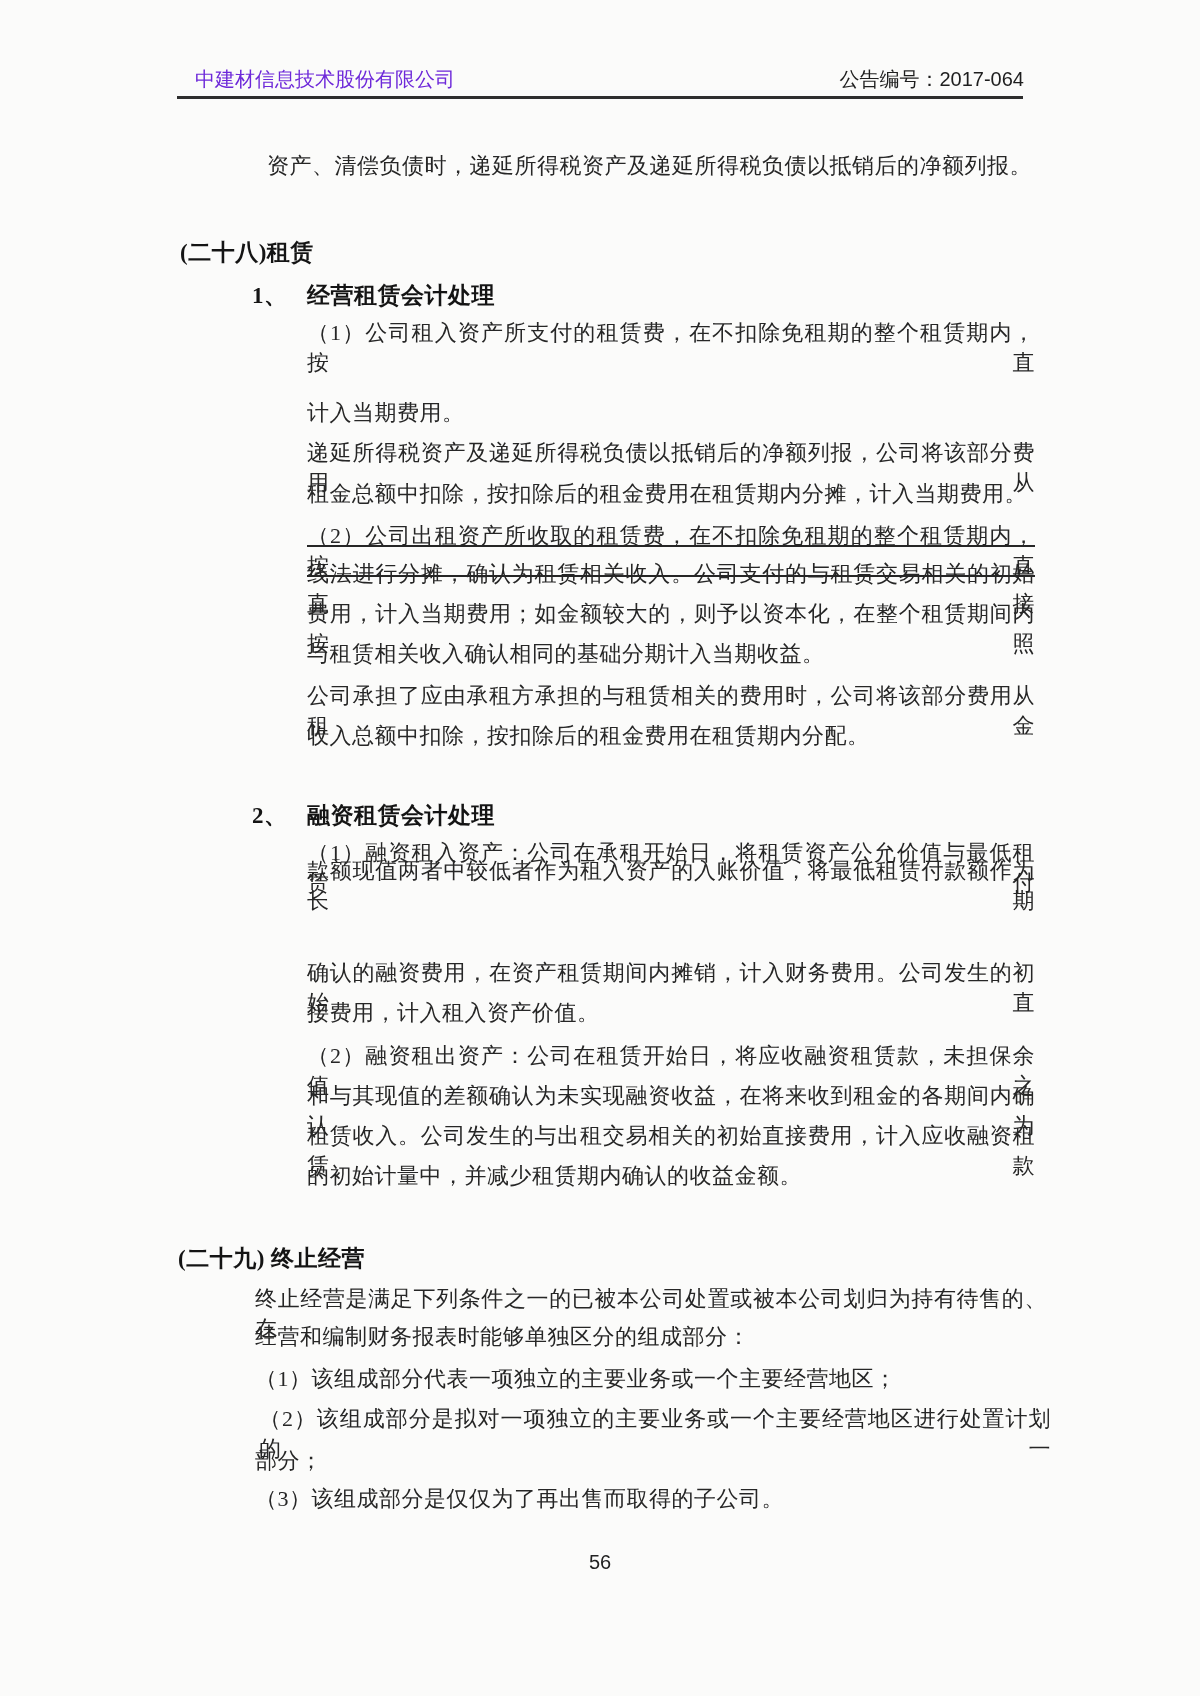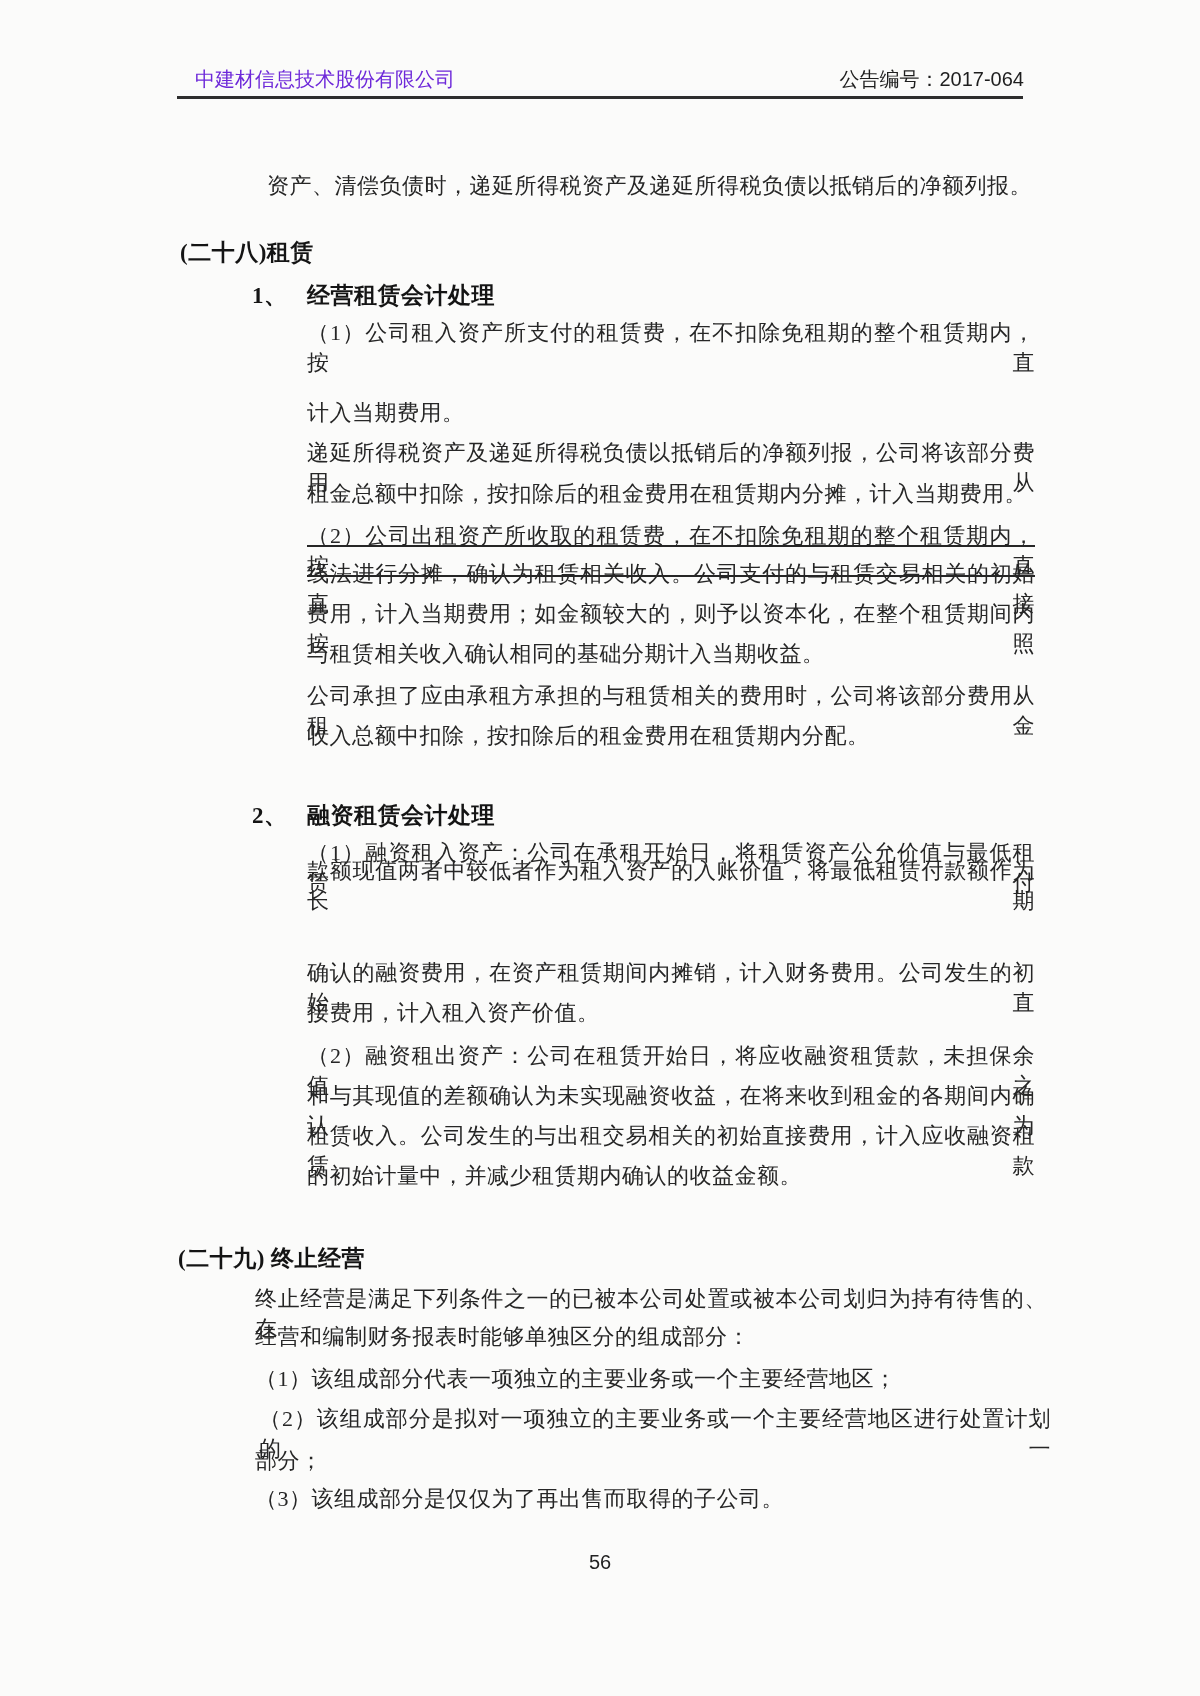--- a/index.html
+++ b/index.html
@@ -56,21 +56,21 @@
 <body>
 
 <div class="page">
 
   <div>
     <div class="hdr-left">中建材信息技术股份有限公司</div>
     <div class="hdr-right">公告编号：2017-064</div>
     <div class="hdr-rule"></div>
   </div>
 
-  <div class="line" style="left:267px;top:151px;margin-top:20px;">资产、清偿负债时，递延所得税资产及递延所得税负债以抵销后的净额列报。</div>
+  <div class="line" style="left:267px;top:151px;">资产、清偿负债时，递延所得税资产及递延所得税负债以抵销后的净额列报。</div>
 
   <div class="h" style="left:180px;top:238px;">(二十八)租赁</div>
 
   <div class="h" style="left:252px;top:281px;">
     <span class="subhead-num">1、</span><span>经营租赁会计处理</span>
   </div>
 
   <div class="line j w1" style="left:307px;top:318px;">（1）公司租入资产所支付的租赁费，在不扣除免租期的整个租赁期内，按直</div>
   <div class="line" style="left:307px;top:398px;">计入当期费用。</div>
   <div class="line j w1" style="left:307px;top:438px;">递延所得税资产及递延所得税负债以抵销后的净额列报，公司将该部分费用从</div>

